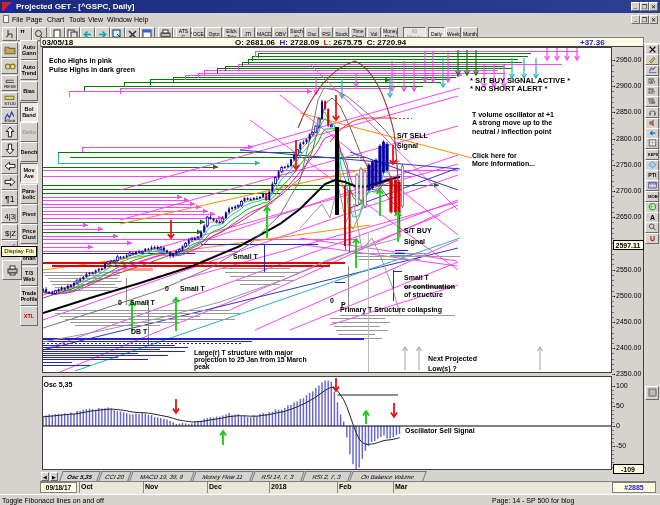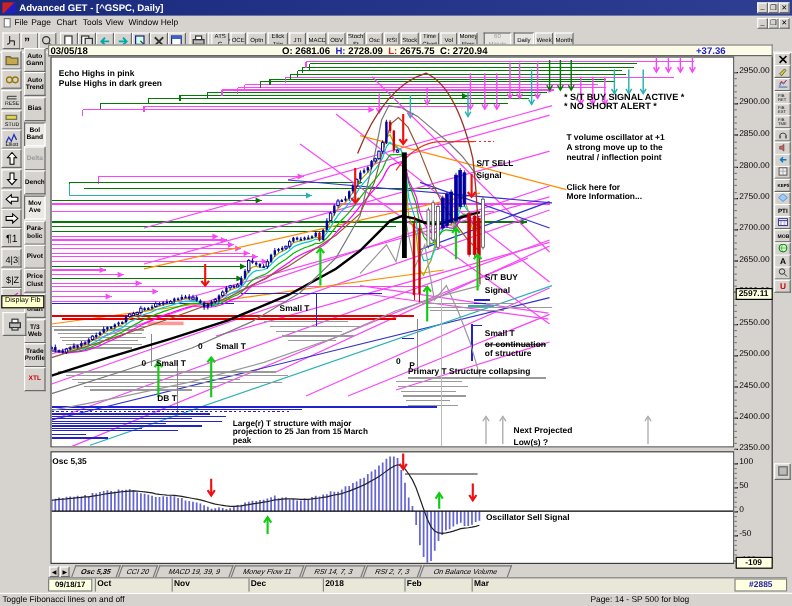--- a/index.html
+++ b/index.html
@@ -4,21 +4,21 @@
 body{width:660px;height:505px;overflow:hidden;position:relative;background:#d6d3ce}
 .abs{position:absolute}
 .tbtn{position:absolute;background:#d6d3ce;border:1px solid;border-color:#fff #6a6a6a #6a6a6a #fff;text-align:center;overflow:hidden}
 .tbtn.pressed{border-color:#6a6a6a #fff #fff #6a6a6a;background:#e8e6e2}
 .sbtn{position:absolute;background:#d6d3ce;border:1px solid;border-color:#fff #6a6a6a #6a6a6a #fff;font-size:5.5px;text-align:center;display:flex;align-items:center;justify-content:center;overflow:hidden}
 .sbtn.pressed{border-color:#6a6a6a #fff #fff #6a6a6a;background:#eceae6}
 .tbtn svg,.sbtn svg{display:block;margin:0 auto}
 .axlab{position:absolute;left:616px;width:28px;font-size:7px;color:#000;text-align:left}
 </style></head>
 <body>
-<div class="abs" style="left:0;top:0;width:660px;height:13px;background:linear-gradient(90deg,#1a2a7c,#2e3f92);color:#fff;font-size:8px;font-weight:bold;line-height:13px;padding-left:16px">Advanced GET - [^GSPC, Daily]</div>
+<div class="abs" style="left:0;top:0;width:660px;height:13px;background:linear-gradient(90deg,#1a2a7c,#2e3f92);color:#fff;font-size:8px;font-weight:bold;line-height:13px;padding-left:16px">Projected GET - [^GSPC, Daily]</div>
 <div class="abs" style="left:2px;top:2px;width:11px;height:9px;background:linear-gradient(135deg,#d02020 45%,#2020c0 55%)"></div>
 <div class="tbtn" style="left:631px;top:2px;width:9px;height:9px;font-size:6px;line-height:7px">_</div>
 <div class="tbtn" style="left:640px;top:2px;width:9px;height:9px;font-size:6px;line-height:8px">❐</div>
 <div class="tbtn" style="left:649px;top:2px;width:9px;height:9px;font-size:6px;line-height:8px">✕</div>
 <div class="abs" style="left:0;top:13px;width:660px;height:13px;font-size:7px;line-height:13px">
 <span style="position:absolute;left:3px;width:6px;height:8px;top:2px;background:#fff;border:1px solid #777"></span>
 <span style="position:absolute;left:12px">File</span>
     <span style="position:absolute;left:26px">Page</span>
     <span style="position:absolute;left:47px">Chart</span>
     <span style="position:absolute;left:69px">Tools</span>

